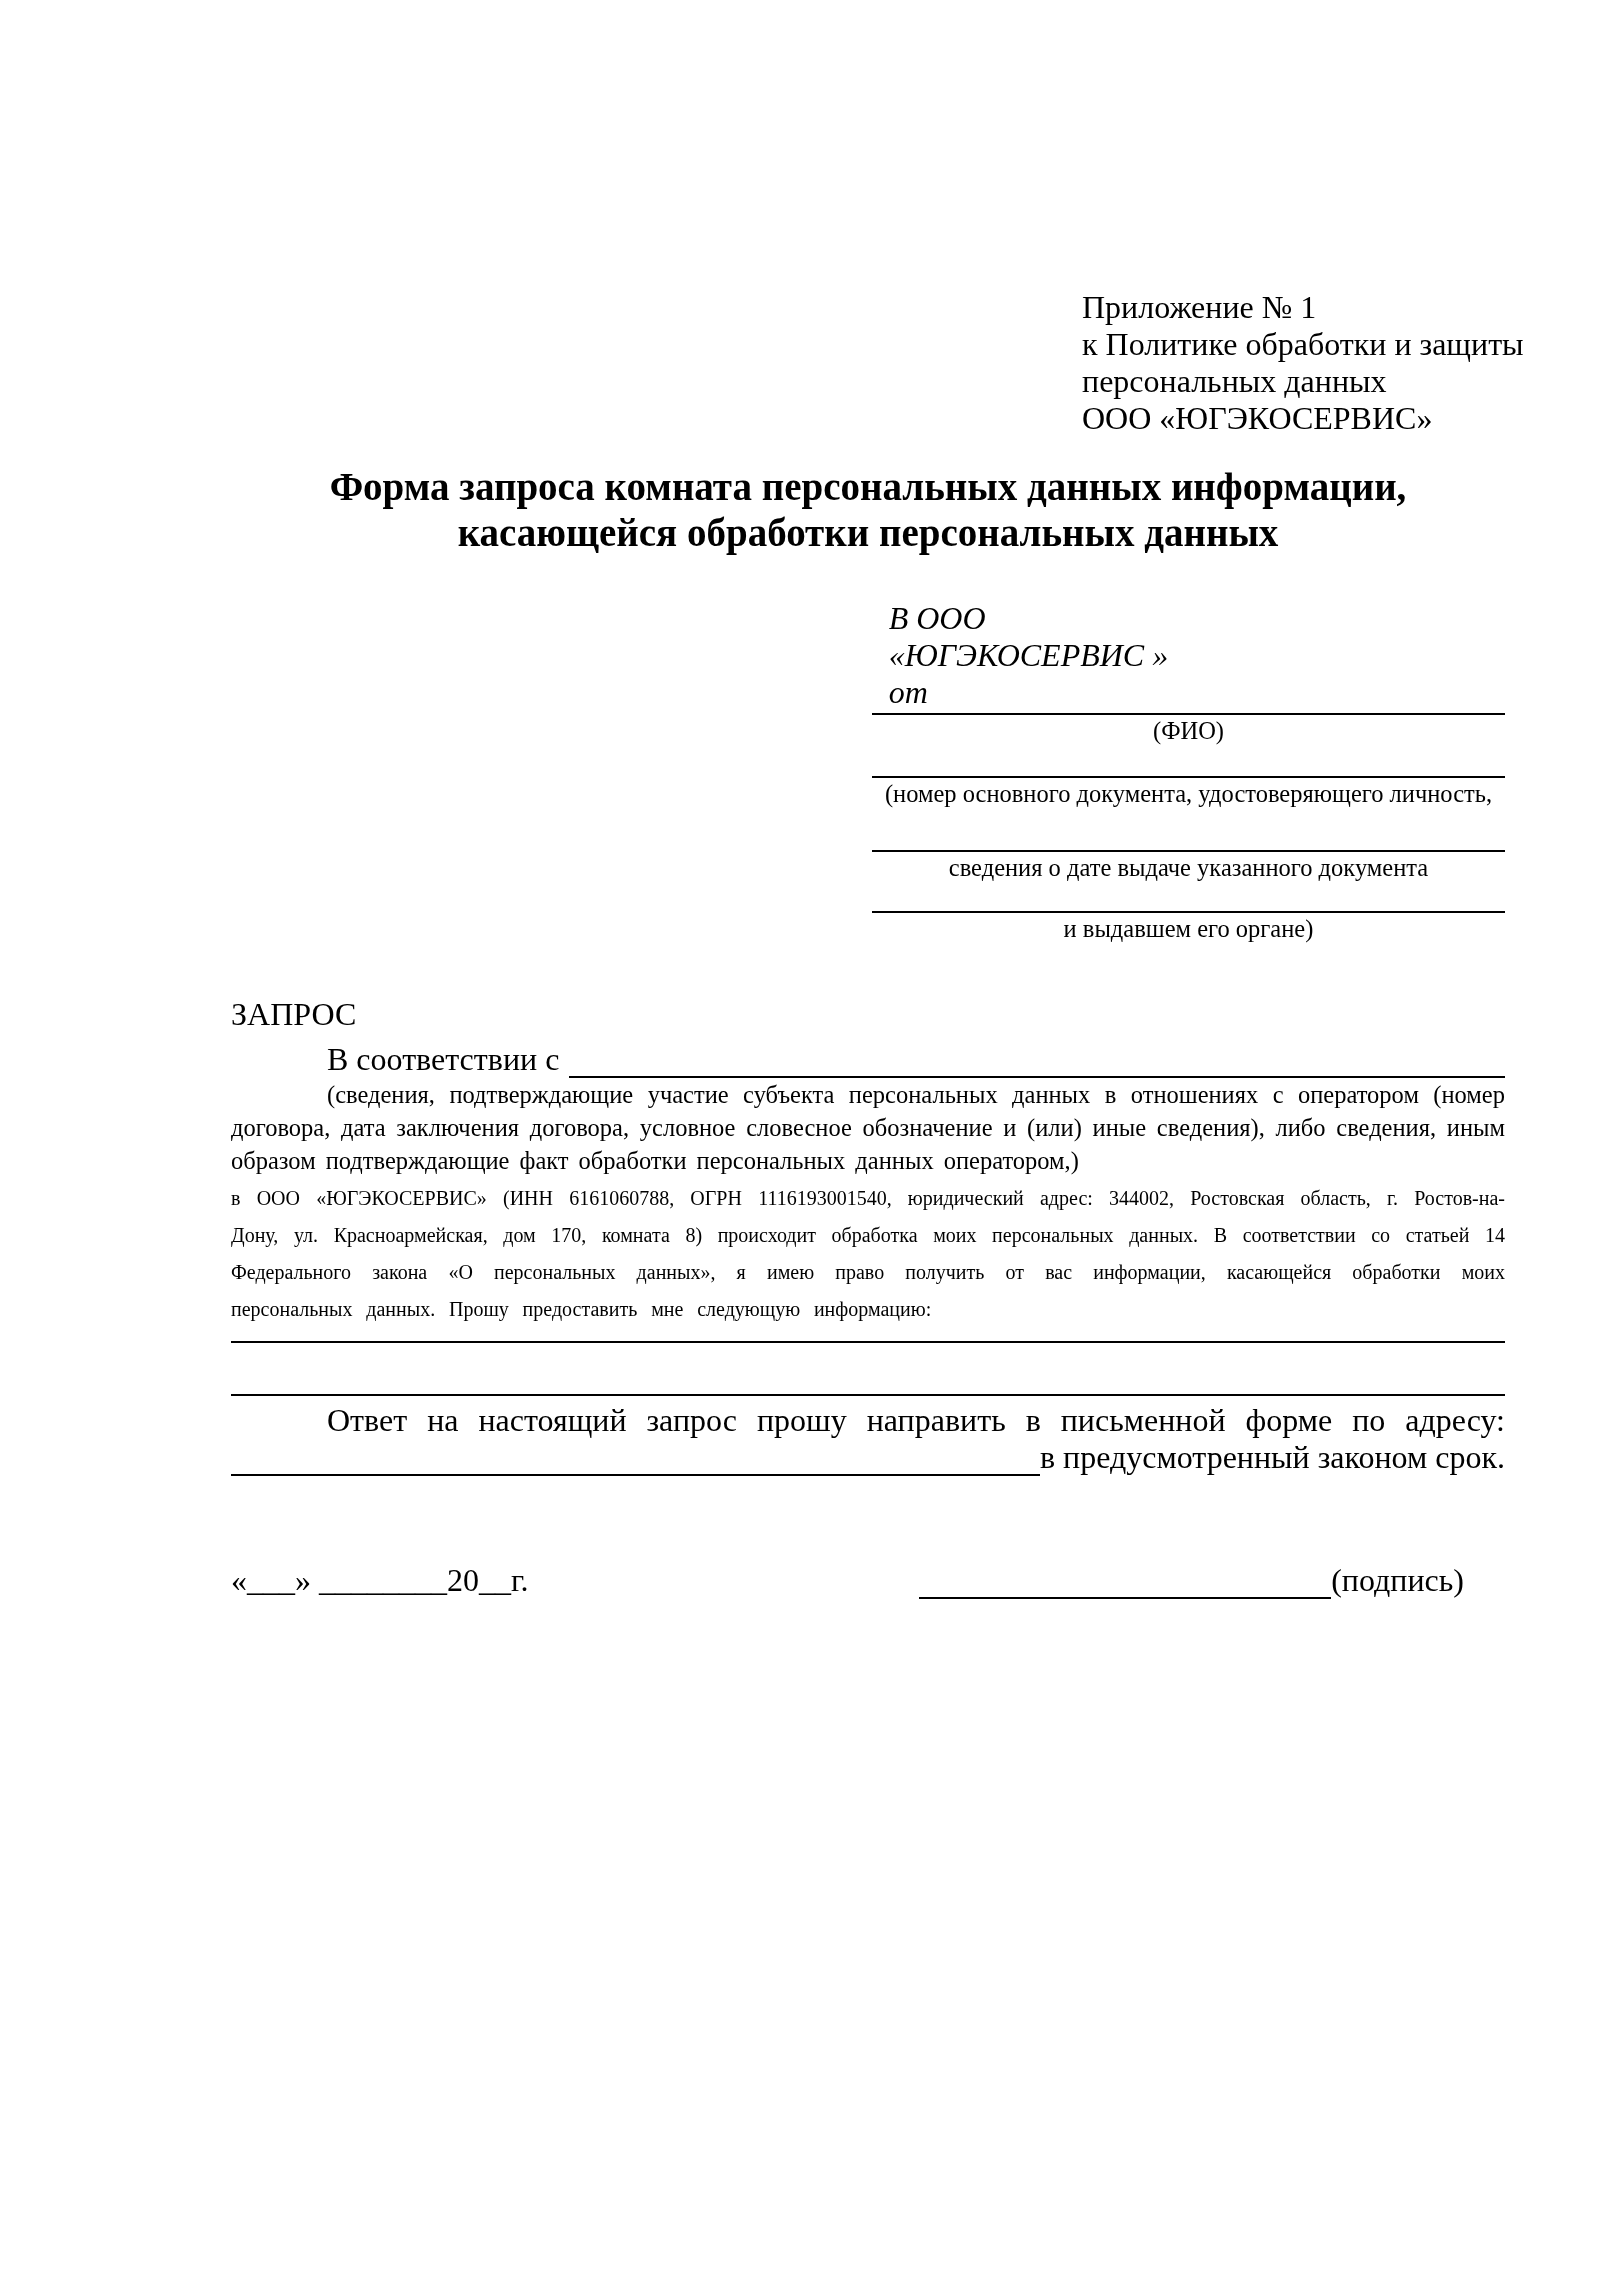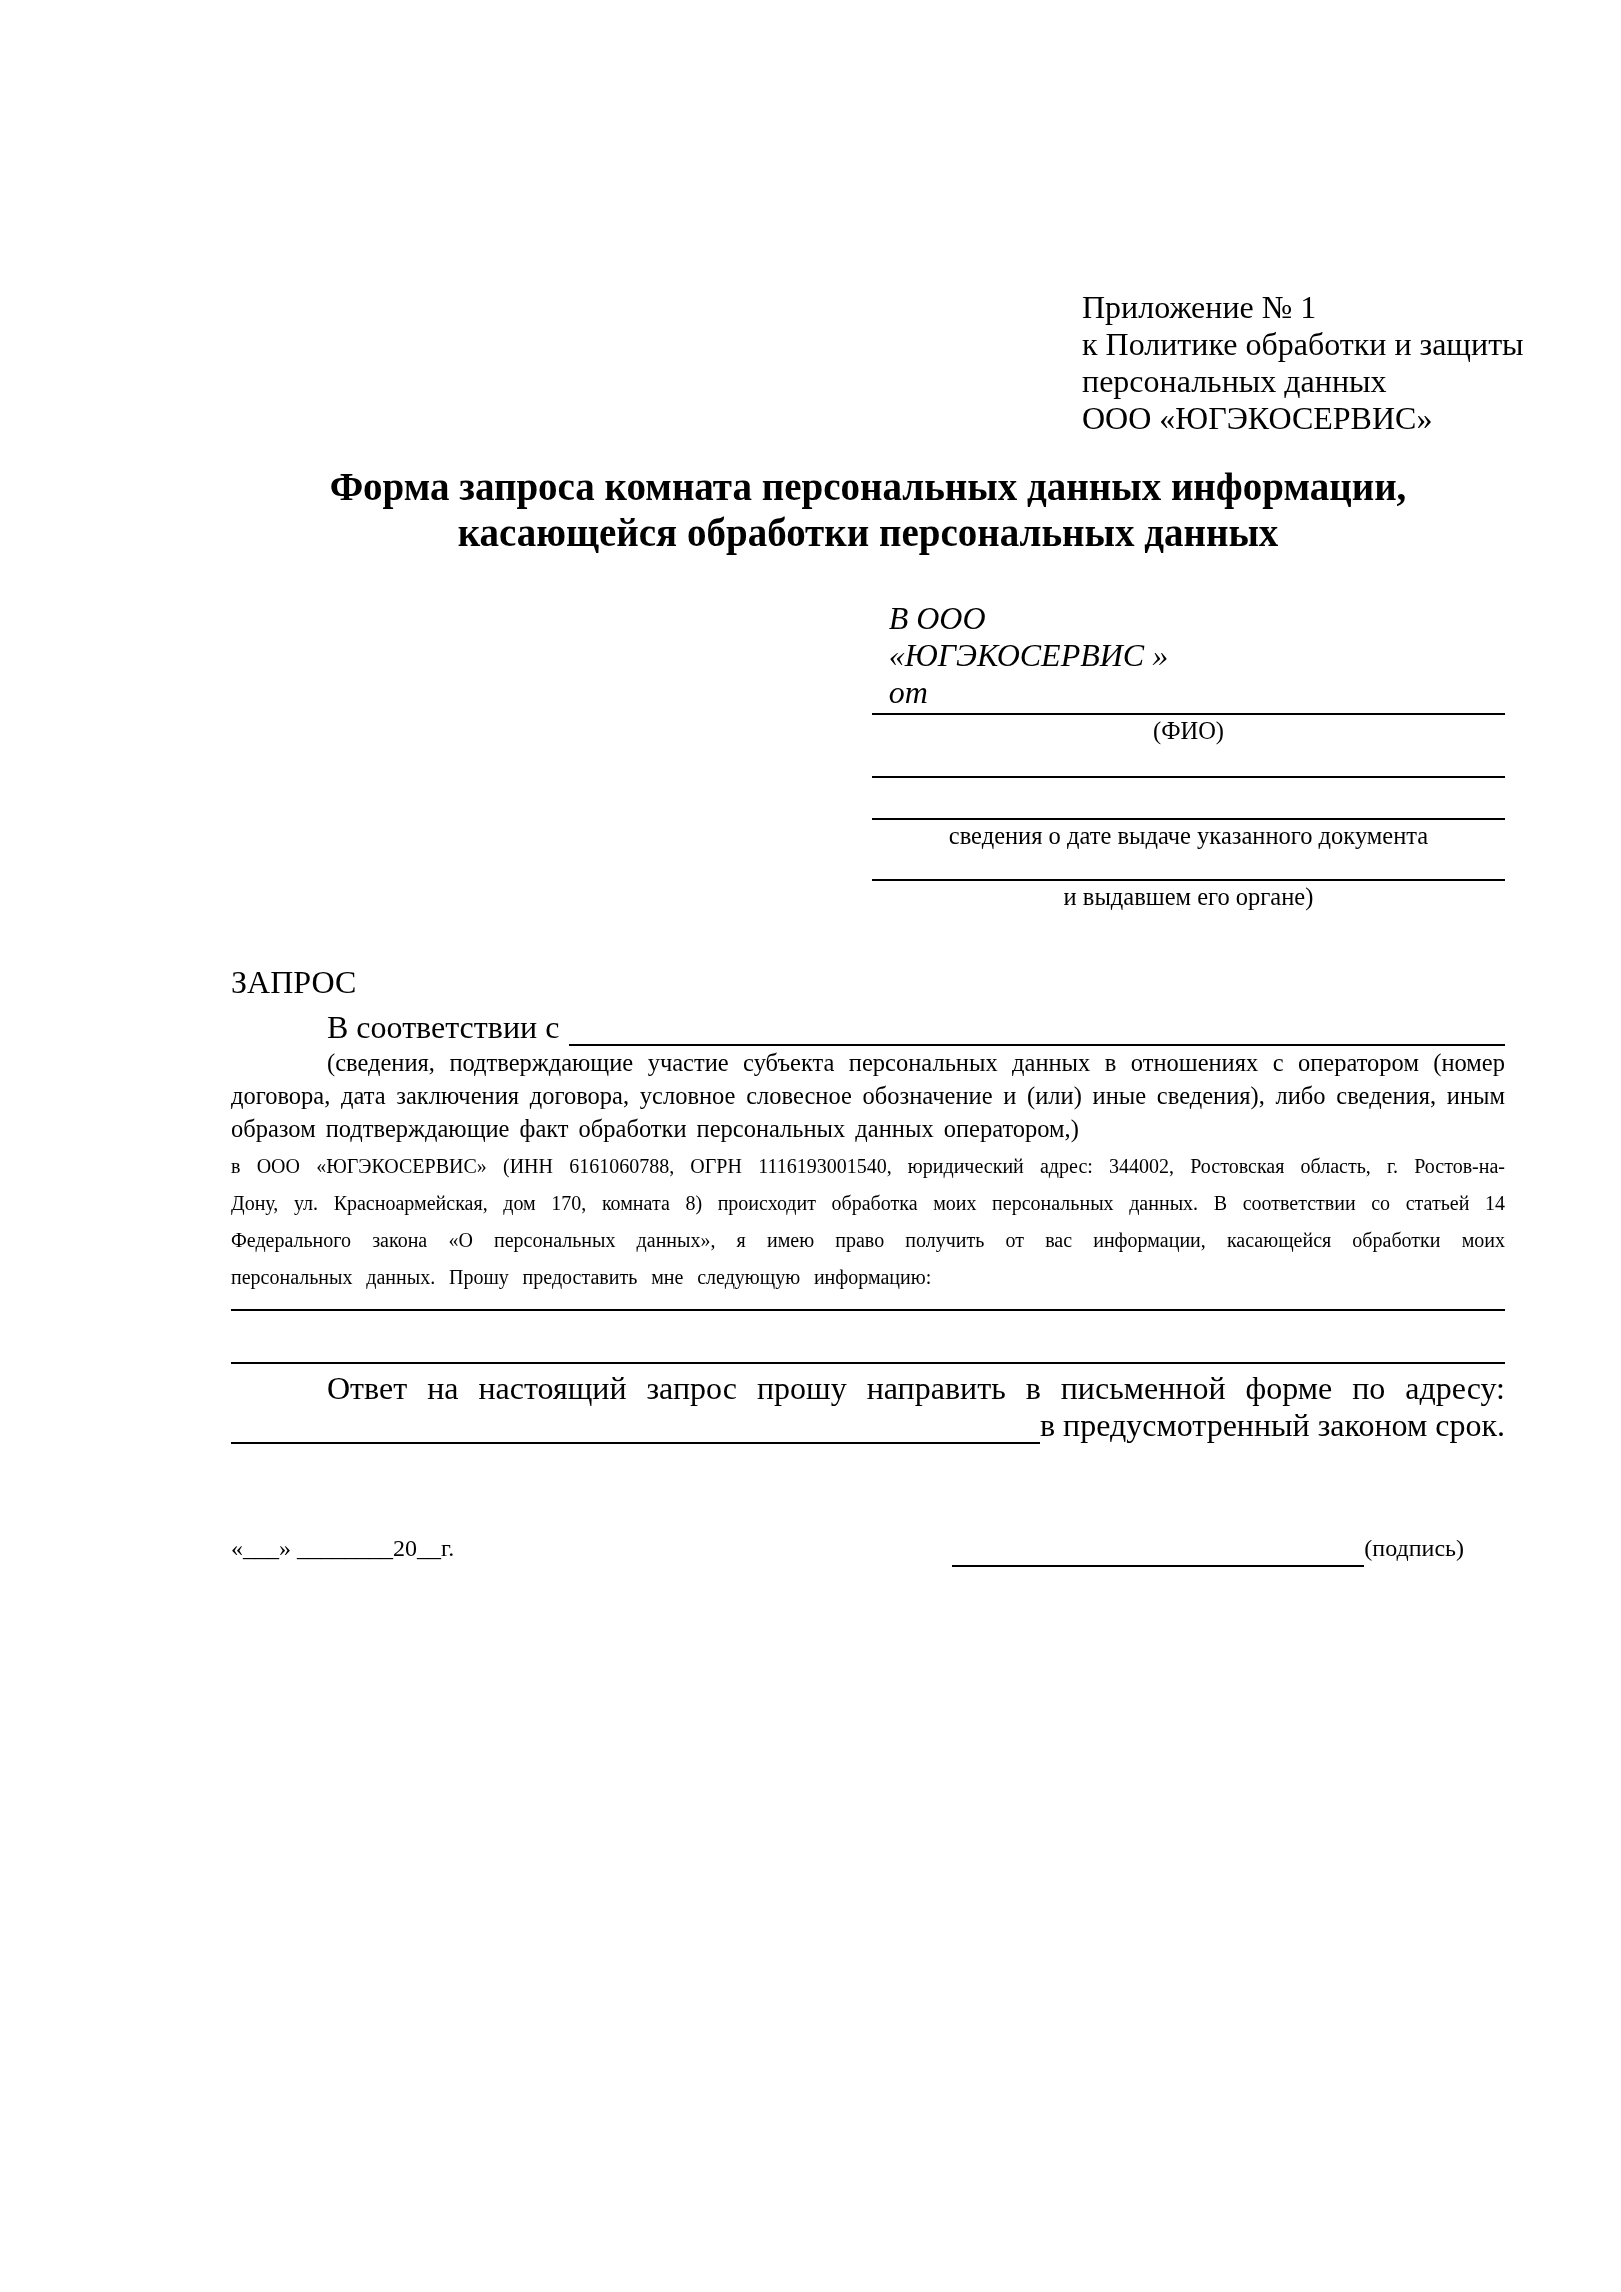--- a/index.html
+++ b/index.html
@@ -113,21 +113,21 @@
     flex: 1;
     border-bottom: 2.9px solid #000;
     height: 33px;
   }
   .reply-line2 .deadline { white-space: nowrap; }
   .footer-row {
     margin-top: 86px;
     display: flex;
     justify-content: space-between;
     align-items: flex-end;
-    font-size: 24px;
+    font-size: 32px;
     line-height: 37px;
     font-family: Liberation Serif, serif;
   }
   .footer-row .date-blank { white-space: nowrap; }
   .sig-group {
     display: flex;
     align-items: flex-end;
     margin-right: 41px;
     white-space: nowrap;
   }
@@ -158,20 +158,21 @@
 
     <div class="addressee">
       <div class="a-text">В ООО</div>
       <div class="a-text">«ЮГЭКОСЕРВИС »</div>
       <div class="a-text">от</div>
 
       <div class="bl h2"></div>
       <div class="cap">(ФИО)</div>
 
       <div class="bl h30"></div>
+      <div class="cap">(номер основного документа, удостоверяющего личность,</div>
 
       <div class="bl h41"></div>
       <div class="cap">сведения о дате выдаче указанного документа</div>
 
       <div class="bl h27"></div>
       <div class="cap">и выдавшем его органе)</div>
     </div>
 
     <div class="request-heading">ЗАПРОС</div>
 

